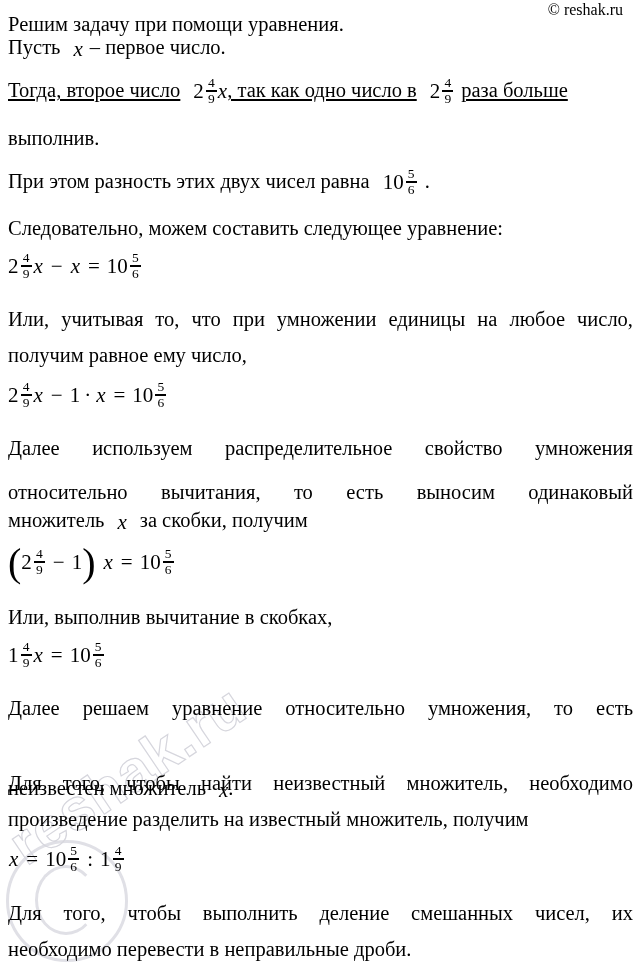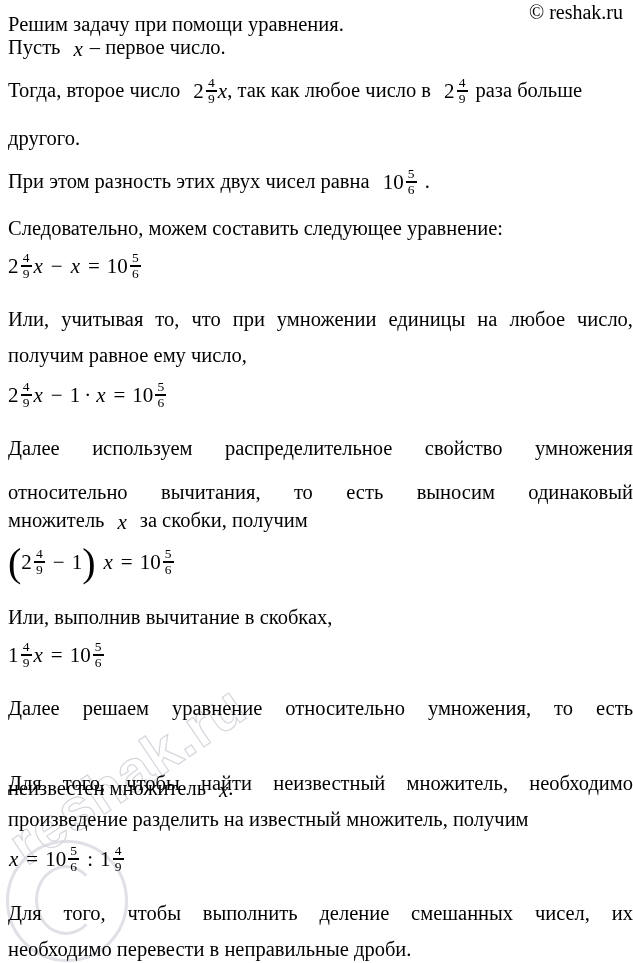--- a/index.html
+++ b/index.html
@@ -102,21 +102,21 @@
   .line.plain {
     white-space: normal;
     text-align: left;
     width: 625px;
   }
 
   .copyright {
     position: absolute;
     right: 6px;
     top: 2px;
-    font-size: 20px;
+    font-size: 16px;
     line-height: 1;
     white-space: nowrap;
   }
 
   
   .math {
     position: absolute;
     left: 4px;
     font-size: 21px;
     line-height: 1;
@@ -196,40 +196,40 @@
 
     <div class="line" style="top:14px;">Решим задачу при помощи уравнения.</div>
     <div class="copyright">© reshak.ru</div>
 
     <div class="line" style="top:37px;">
       <span>Пусть</span><span class="sp-lg"></span><span class="inline-math">
           <span class="it">x</span>
         </span><span class="sp"></span><span>– первое число.</span>
     </div>
 
-    <div class="line" style="top:77px;">
+    <div class="line" style="top:77px;text-decoration:underline;">
       <span>Тогда, второе число</span><span class="sp-lg"></span><span class="inline-math">
           <span class="num">2</span>
           <span class="frac">
             <span class="top">4</span>
             <span class="bar"></span>
             <span class="bot">9</span>
           </span>
           <span class="it">x</span>
-        </span><span>, так как любое число в</span><span class="sp-lg"></span><span class="inline-math">
+        </span><span>, так как одно число в</span><span class="sp-lg"></span><span class="inline-math">
           <span class="num">2</span>
           <span class="frac">
             <span class="top">4</span>
             <span class="bar"></span>
             <span class="bot">9</span>
           </span>
         </span><span class="sp"></span><span>раза больше</span>
     </div>
 
-    <div class="line" style="top:128px;">другого.</div>
+    <div class="line" style="top:128px;">выполнив.</div>
 
     <div class="line" style="top:168px;">
       <span>При этом разность этих двух чисел равна</span><span class="sp-lg"></span><span class="inline-math">
           <span class="num">10</span>
           <span class="frac">
             <span class="top">5</span>
             <span class="bar"></span>
             <span class="bot">6</span>
           </span>
         </span><span class="sp"></span><span>.</span>

